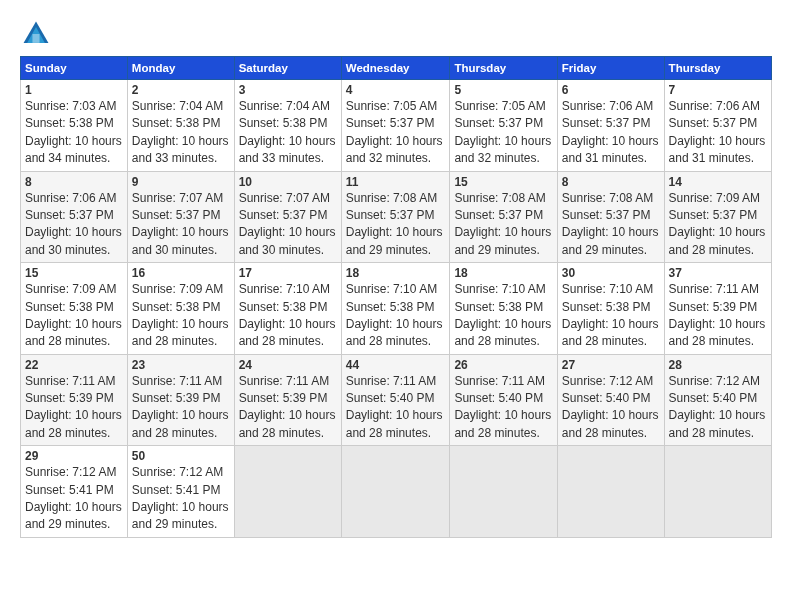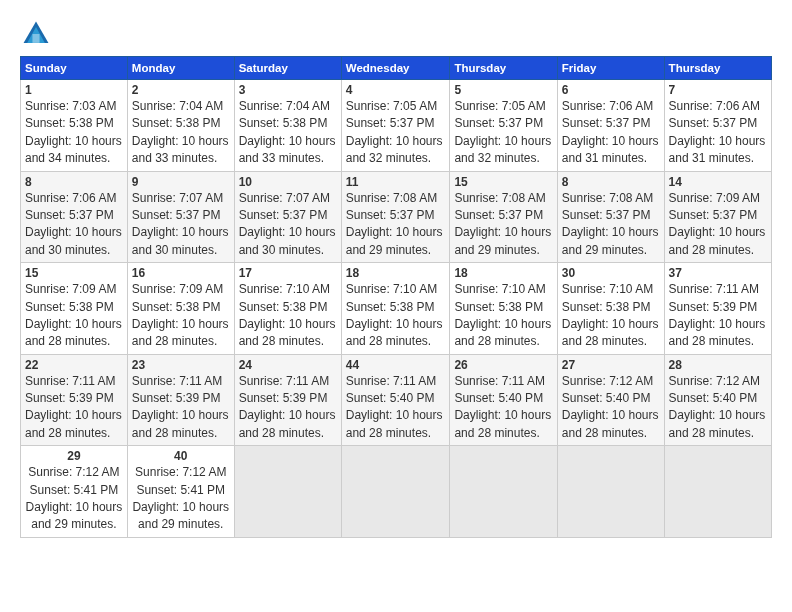--- a/index.html
+++ b/index.html
@@ -88,21 +88,20 @@
     .day-info {
       font-size: 12px;
       color: #333;
       line-height: 1.45;
     }
     .empty-cell {
       background: #e8e8e8 !important;
     }
     .last-row td {
       height: 70px;
-      text-align: center;
     }
   </style>
 </head>
 <body>
 
 <div class="page">
   <div class="header">
     <div class="logo">
       <svg class="logo-icon" viewBox="0 0 36 36">
         <polygon points="18,4 32,28 4,28" fill="#1a6aad"></polygon>
@@ -339,21 +338,21 @@
         </tr>
         <tr class="last-row">
           <td>
             <span class="day-num">29</span>
             <div class="day-info" style="white-space: pre-line;">Sunrise: 7:12 AM
 Sunset: 5:41 PM
 Daylight: 10 hours
 and 29 minutes.</div>
           </td>
           <td>
-            <span class="day-num">40</span>
+            <span class="day-num">50</span>
             <div class="day-info" style="white-space: pre-line;">Sunrise: 7:12 AM
 Sunset: 5:41 PM
 Daylight: 10 hours
 and 29 minutes.</div>
           </td>
           <td class="empty-cell"></td>
           <td class="empty-cell"></td>
           <td class="empty-cell"></td>
           <td class="empty-cell"></td>
           <td class="empty-cell"></td>

